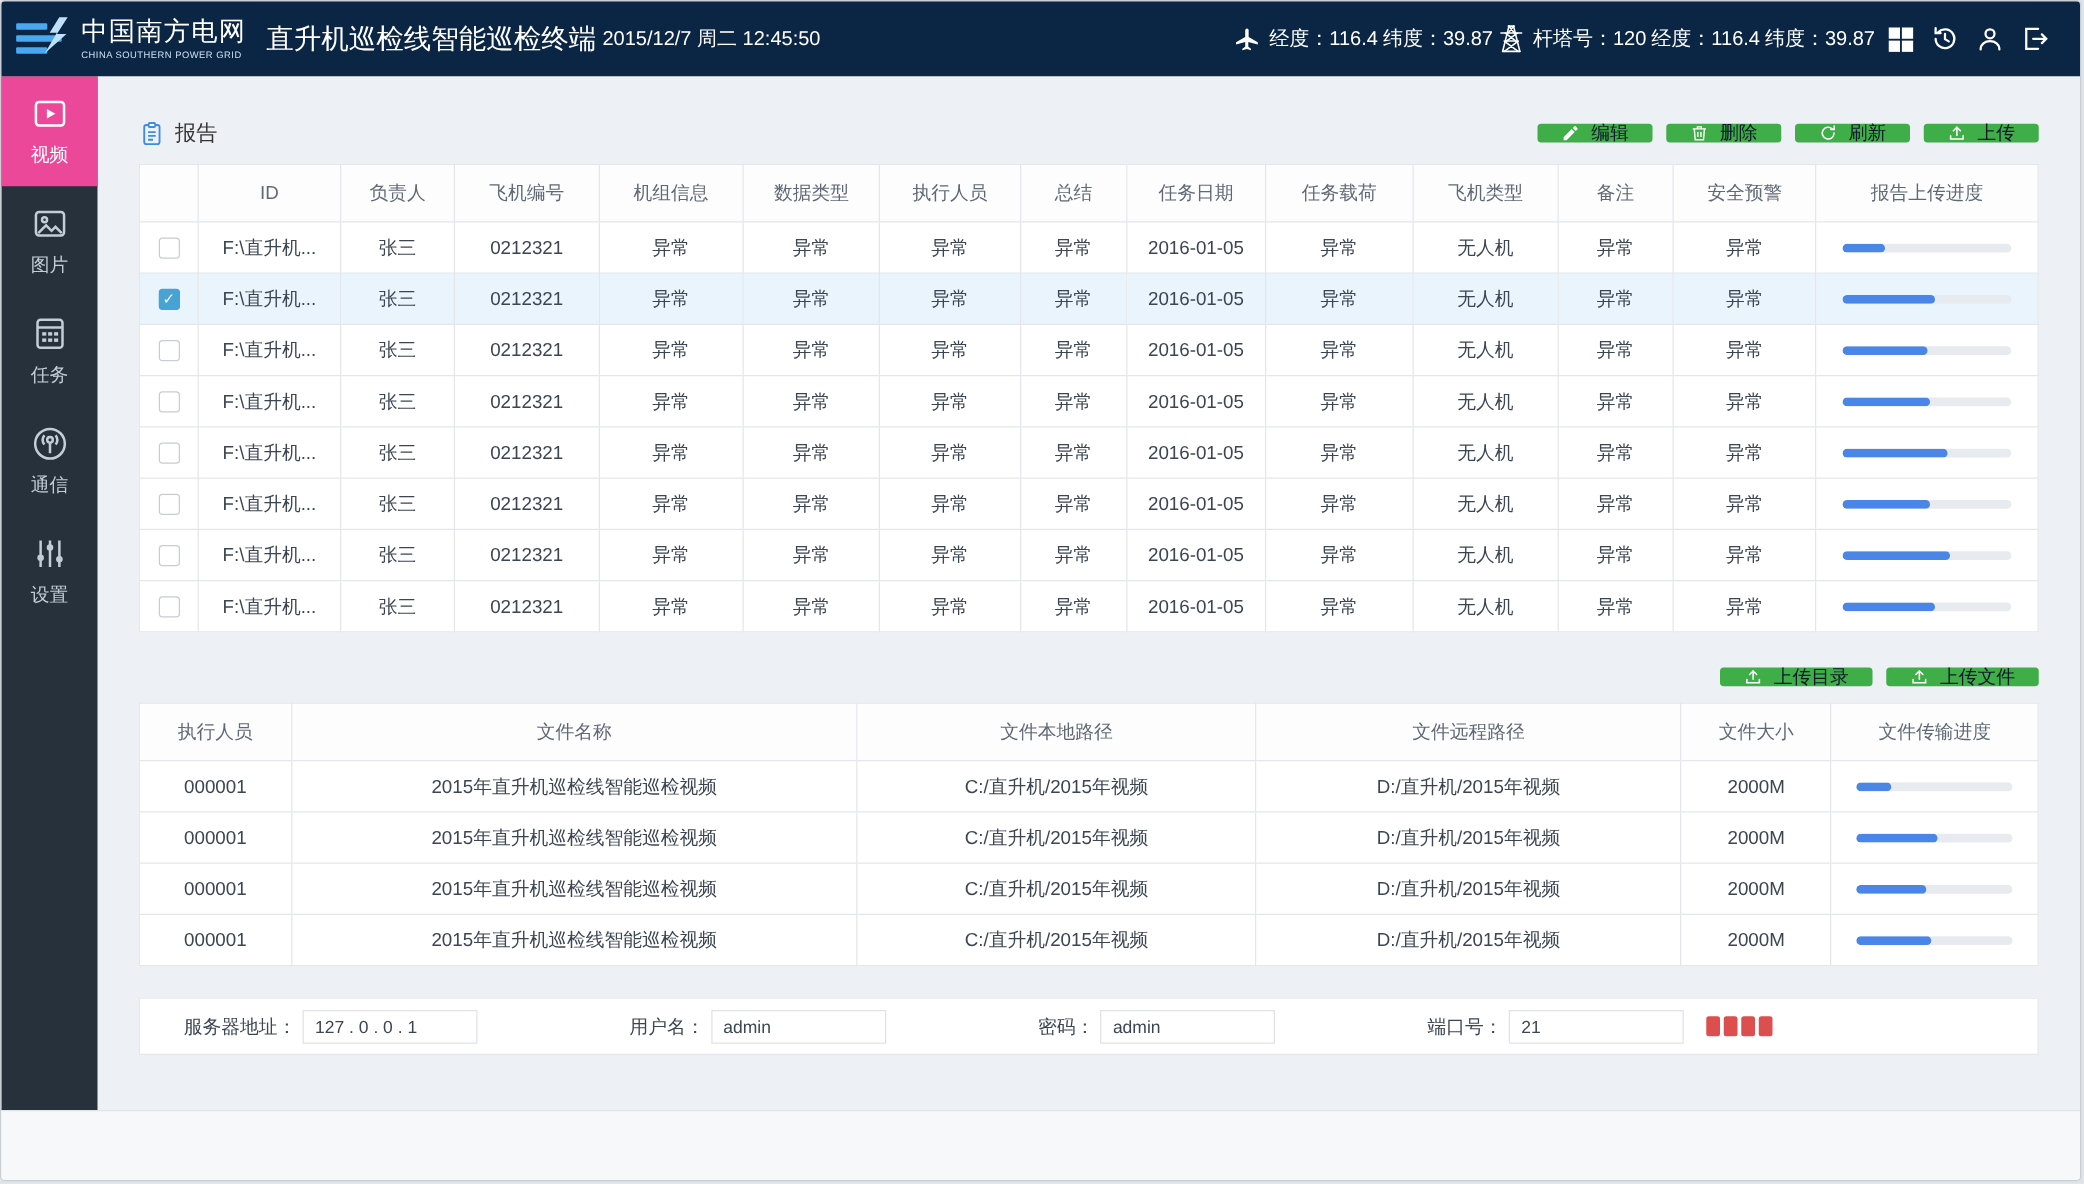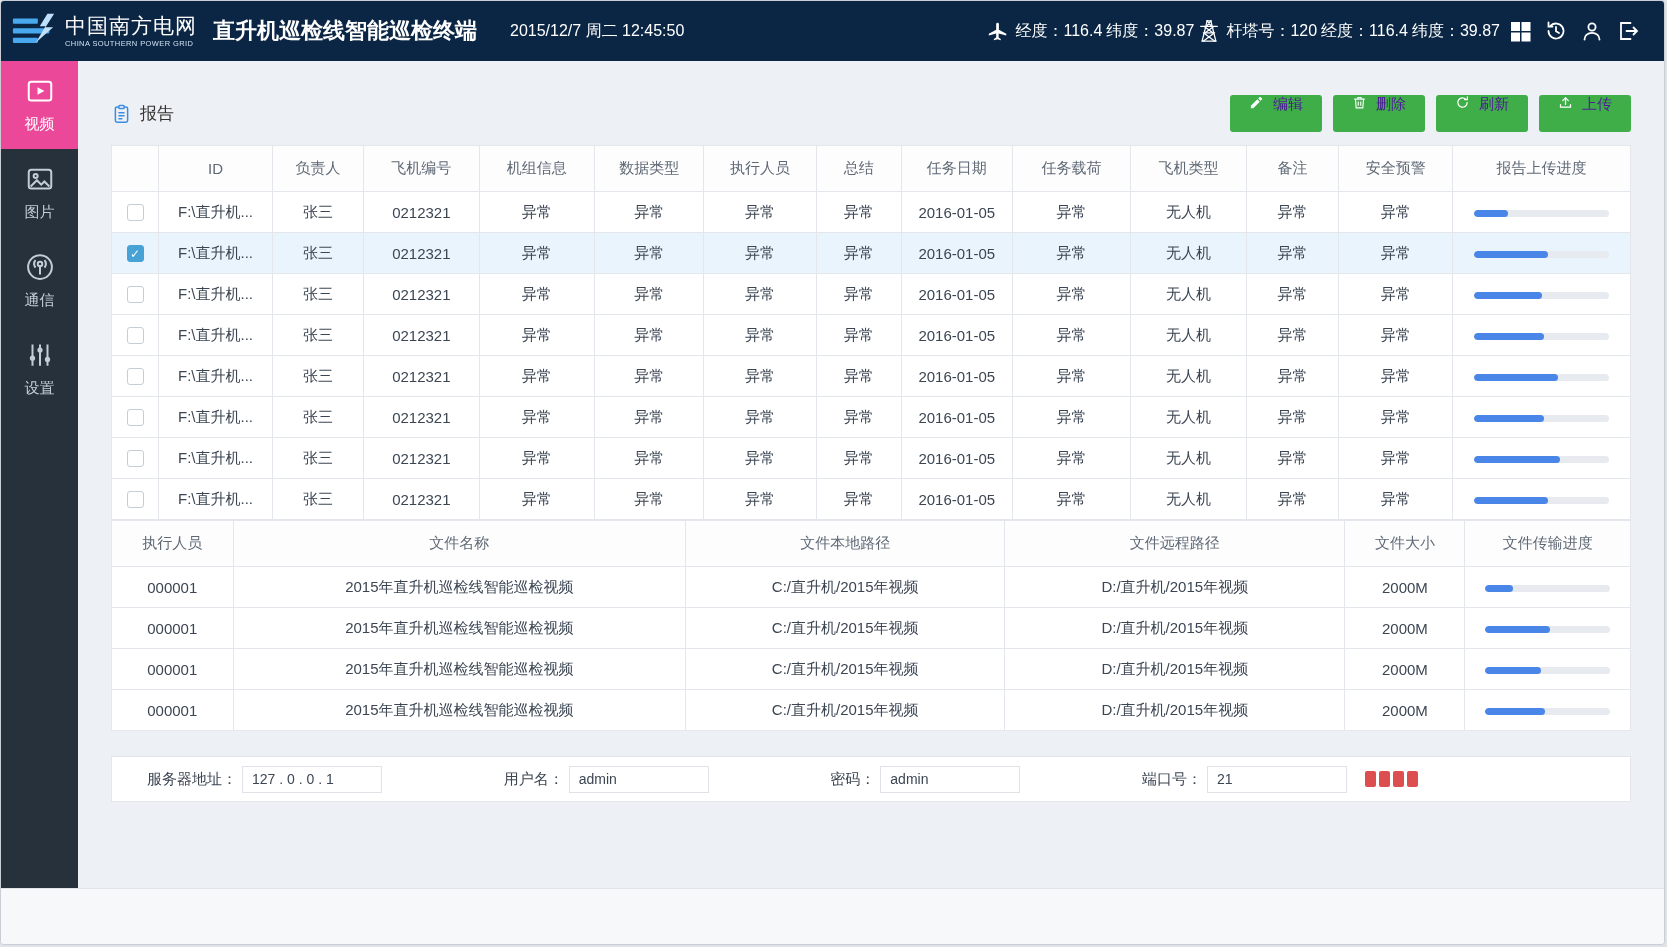--- a/index.html
+++ b/index.html
@@ -5,21 +5,21 @@
   *{margin:0;padding:0;box-sizing:border-box}
   body{width:1667px;height:947px;font-family:"Liberation Sans","DejaVu Sans",sans-serif;background:#dfe3e8;}
   .app{width:1665px;height:945px;border:1px solid #c9ced4;border-radius:4px;overflow:hidden;background:#edf0f4;display:flex;flex-direction:column}
 
   
   .topbar{height:60px;background:#0b2644;display:flex;align-items:center;padding:0 20px 0 10px;color:#fff;flex-shrink:0}
   .logo{display:flex;align-items:center;gap:8px;margin-right:16px}
   .logo svg{width:46px;height:40px}
   .logo-cn{font-size:21px;font-weight:normal;letter-spacing:1px;line-height:1.1}
   .logo-en{font-size:7.5px;letter-spacing:.4px;color:#cfe0f0;margin-top:2px}
-  .app-title{font-size:22px;font-weight:bold;margin-right:33px;white-space:nowrap}
+  .app-title{font-size:22px;font-weight:normal;margin-right:5px;white-space:nowrap}
   .datetime{font-size:16px;white-space:nowrap}
   .topbar-right{margin-left:auto;display:flex;align-items:center;gap:4px;font-size:16px}
   .info-item{display:flex;align-items:center;gap:6px;white-space:nowrap}
   .info-item svg{width:22px;height:24px}
   .tb-iconbtn{width:32px;height:32px;display:flex;align-items:center;justify-content:center;cursor:pointer}
   .tb-iconbtn svg{width:24px;height:24px}
 
   
   .body-row{flex:1;display:flex;overflow:hidden}
   .sidebar{width:77px;background:#27313c;flex-shrink:0;display:flex;flex-direction:column}
@@ -28,21 +28,21 @@
   .side-item .side-label{font-size:15px}
   .side-item.active{background:#ec4899;color:#fff}
   .main{flex:1;padding:34px 33px 0 33px;overflow:hidden}
   .footer{height:56px;background:#f7f8fa;border-top:1px solid #e0e4e8;flex-shrink:0}
 
   
   .page-head{display:flex;align-items:center;margin-bottom:13px}
   .page-head .ttl-icon svg{width:21px;height:22px;display:block}
   .page-title{font-size:17px;color:#333;margin-left:8px}
   .actions{margin-left:auto;display:flex;gap:11px}
-  .btn-green{height:37px;padding:0 19px;background:#3fae49;color:#4c1d95;font-size:15px;border:none;border-radius:3px;display:inline-flex;gap:9px;cursor:pointer;font-family:inherit;white-space:nowrap}
+  .btn-green{height:15px;padding:0 19px;background:#3fae49;color:#0f172a;font-size:15px;border:none;border-radius:3px;display:inline-flex;align-items:center;gap:9px;cursor:pointer;font-family:inherit;white-space:nowrap}
   .btn-green svg{width:15px;height:15px}
 
   
   table{width:100%;border-collapse:collapse;table-layout:fixed;background:#fff}
   th,td{border:1px solid #e3e7eb;text-align:center;overflow:hidden;white-space:nowrap;text-overflow:ellipsis;padding:0 4px}
   th{height:46px;font-size:15px;color:#5f6975;font-weight:normal;background:#fdfdfe}
   td{height:41px;font-size:15px;color:#3c4653}
   tr.row-selected td{background:#eaf4fc}
 
   .checkbox{width:17px;height:17px;border:1px solid #c6cdd4;border-radius:3px;background:#fff;display:inline-flex;align-items:center;justify-content:center;vertical-align:middle;cursor:pointer}
@@ -148,20 +148,35 @@
         </svg>
         <span class="side-label">视频</span>
       </div>
       <div class="side-item">
         <svg viewBox="0 0 24 24" fill="none" stroke="currentColor" stroke-width="1.6">
           <rect x="3" y="4.5" width="18" height="15" rx="2"></rect>
           <circle cx="8.5" cy="9.5" r="1.6"></circle>
           <path d="M4.5 18 l5 -5 3.5 3.5 2.5 -2.5 4 4"></path>
         </svg>
         <span class="side-label">图片</span>
+      </div>
+      <div class="side-item">
+        <svg viewBox="0 0 24 24" fill="none" stroke="currentColor" stroke-width="1.6">
+          <rect x="4" y="3" width="16" height="18" rx="2"></rect>
+          <path d="M4 8 h16"></path>
+          <g fill="currentColor" stroke="none">
+            <rect x="7" y="11" width="2.6" height="2.2"></rect>
+              <rect x="10.8" y="11" width="2.6" height="2.2"></rect>
+              <rect x="14.6" y="11" width="2.6" height="2.2"></rect>
+            <rect x="7" y="15" width="2.6" height="2.2"></rect>
+              <rect x="10.8" y="15" width="2.6" height="2.2"></rect>
+              <rect x="14.6" y="15" width="2.6" height="2.2"></rect>
+          </g>
+        </svg>
+        <span class="side-label">任务</span>
       </div>
       <div class="side-item">
         <svg viewBox="0 0 24 24" fill="none" stroke="currentColor" stroke-width="1.6">
           <circle cx="12" cy="12" r="9.5"></circle>
           <circle cx="12" cy="9.5" r="1.8"></circle>
           <path d="M12 11.5 V18"></path>
           <path d="M8.4 6.5 a5 5 0 0 0 0 6 M15.6 6.5 a5 5 0 0 1 0 6"></path>
         </svg>
         <span class="side-label">通信</span>
       </div>
@@ -391,20 +406,38 @@
               <td>2016-01-05</td>
               <td>异常</td>
               <td>无人机</td>
               <td>异常</td>
               <td>异常</td>
               <td><span class="pbar"><span class="pfill" style="width: 55%;"></span></span></td>
             </tr>
           </tbody>
       </table>
 
+      <div class="upload-actions">
+        <button class="btn-green">
+          <svg viewBox="0 0 24 24" fill="none" stroke="#fff" stroke-width="2" stroke-linecap="round">
+            <path d="M12 15 V4.5"></path>
+              <path d="M7.5 9 L12 4.5 16.5 9"></path>
+              <path d="M4 15.5 v4 h16 v-4"></path>
+          </svg>
+          <span>上传目录</span>
+        </button>
+        <button class="btn-green">
+          <svg viewBox="0 0 24 24" fill="none" stroke="#fff" stroke-width="2" stroke-linecap="round">
+            <path d="M12 15 V4.5"></path>
+              <path d="M7.5 9 L12 4.5 16.5 9"></path>
+              <path d="M4 15.5 v4 h16 v-4"></path>
+          </svg>
+          <span>上传文件</span>
+        </button>
+      </div>
 
       <table>
         <colgroup>
           <col style="width:8%">
             <col style="width:29.8%">
             <col style="width:21%">
             <col style="width:22.4%">
             <col style="width:7.9%">
             <col>
         </colgroup>

